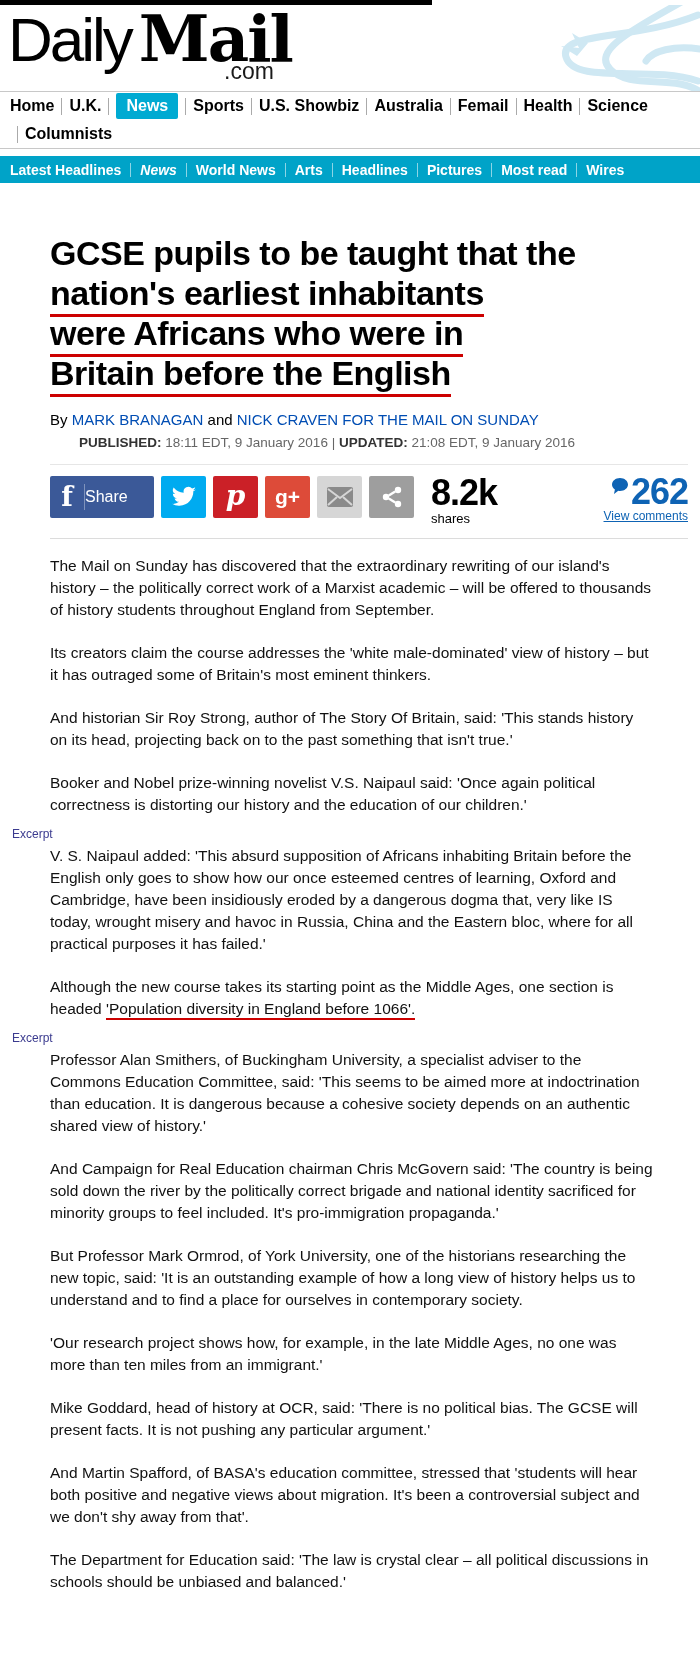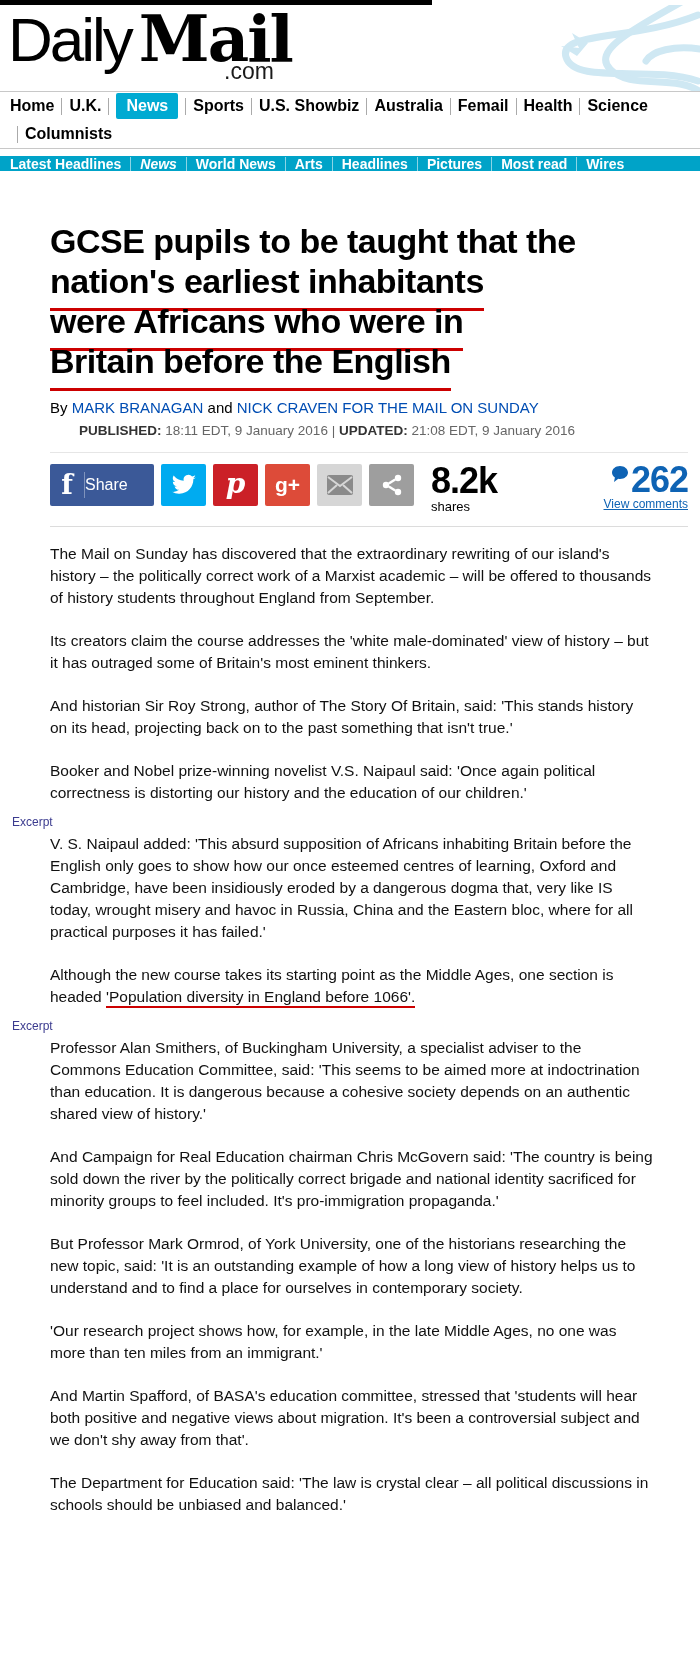--- a/index.html
+++ b/index.html
@@ -18,29 +18,29 @@
   .logo-daily{font-size:62px;font-weight:400;letter-spacing:-3px;color:#000;}
   .logo-mail{font-family:"DejaVu Serif",serif;font-weight:900;font-size:64px;letter-spacing:-2px;margin-left:8px;color:#000;}
   .logo-com{position:absolute;left:216px;top:57px;font-size:23px;color:#1a1a1a;text-align:right;}
 
   .mainnav{border-top:1px solid #c8c8c8;border-bottom:1px solid #c8c8c8;padding-left:10px;}
   .nav-row{display:flex;align-items:center;height:28px;white-space:nowrap;overflow:hidden;}
   .nav-item{font-weight:700;font-size:16px;color:#000;text-decoration:none;cursor:pointer;}
   .nav-item.active{background:var(--accent-cyan);color:#fff;padding:4px 10px;border-radius:2px;}
   .nav-sep{width:1px;height:17px;background:#aaa;margin:0 7px;flex:0 0 1px;}
 
-  .subnav{margin-top:7px;background:var(--subnav-bg);display:flex;align-items:center;height:15px;padding-left:10px;white-space:nowrap;overflow:hidden;}
+  .subnav{margin-top:7px;background:var(--subnav-bg);display:flex;align-items:center;height:27px;padding-left:10px;white-space:nowrap;overflow:hidden;}
   .subnav-item{color:#fff;font-weight:700;font-size:14px;text-decoration:none;cursor:pointer;}
   .subnav-item.italic{font-style:italic;}
   .subnav-sep{width:1px;height:14px;background:rgba(255,255,255,.55);margin:0 9px;flex:0 0 1px;}
 
   .article{padding:0 12px 0 50px;}
   h1.headline{margin:50px 0 0;font-size:34px;line-height:40px;letter-spacing:-.5px;font-weight:700;color:#000;}
   .hl-line{display:block;}
-  .hl-line .u{border-bottom:3px solid var(--underline-red);padding-bottom:8px;}
+  .hl-line .u{border-bottom:3px solid var(--underline-red);padding-bottom:2px;}
 
   .byline{margin-top:18px;font-size:15px;color:#000;}
   .byline a{color:var(--link-blue);text-decoration:none;cursor:pointer;}
   .publine{margin-top:7px;font-size:13.5px;color:#666;padding-left:29px;}
   .publine .plabel{color:#333;font-weight:700;}
 
   .social{display:flex;align-items:flex-start;margin-top:14px;padding:11px 0 12px;border-top:1px solid #e6e6e6;border-bottom:1px solid #dcdcdc;}
   .btn{height:42px;border-radius:2px;display:flex;align-items:center;justify-content:center;margin-right:7px;cursor:pointer;flex:0 0 auto;}
   .btn-fb{width:104px;background:var(--facebook);}
   .fb-f{font-family:"DejaVu Serif",serif;font-weight:700;font-size:27px;color:#fff;width:34px;text-align:center;line-height:42px;}
@@ -213,16 +213,17 @@
       <p>And historian Sir Roy Strong, author of The Story Of Britain, said: 'This stands history on its head, projecting back on to the past something that isn't true.'</p>
       <p>Booker and Nobel prize-winning novelist V.S. Naipaul said: 'Once again political correctness is distorting our history and the education of our children.'</p>
       <div class="excerpt-label">Excerpt</div>
       <p>V. S. Naipaul added: 'This absurd supposition of Africans inhabiting Britain before the English only goes to show how our once esteemed centres of learning, Oxford and Cambridge, have been insidiously eroded by a dangerous dogma that, very like IS today, wrought misery and havoc in Russia, China and the Eastern bloc, where for all practical purposes it has failed.'</p>
       <p>Although the new course takes its starting point as the Middle Ages, one section is headed <span class="red-u">'Population diversity in England before 1066'.</span></p>
       <div class="excerpt-label">Excerpt</div>
       <p>Professor Alan Smithers, of Buckingham University, a specialist adviser to the Commons Education Committee, said: 'This seems to be aimed more at indoctrination than education. It is dangerous because a cohesive society depends on an authentic shared view of history.'</p>
       <p>And Campaign for Real Education chairman Chris McGovern said: 'The country is being sold down the river by the politically correct brigade and national identity sacrificed for minority groups to feel included. It's pro-immigration propaganda.'</p>
       <p>But Professor Mark Ormrod, of York University, one of the historians researching the new topic, said: 'It is an outstanding example of how a long view of history helps us to understand and to find a place for ourselves in contemporary society.</p>
       <p>'Our research project shows how, for example, in the late Middle Ages, no one was more than ten miles from an immigrant.'</p>
+      <p>Mike Goddard, head of history at OCR, said: 'There is no political bias. The GCSE will present facts. It is not pushing any particular argument.'</p>
       <p>And Martin Spafford, of BASA's education committee, stressed that 'students will hear both positive and negative views about migration. It's been a controversial subject and we don't shy away from that'.</p>
       <p>The Department for Education said: 'The law is crystal clear – all political discussions in schools should be unbiased and balanced.'</p>
     </div>
 </article>
 
 </body></html>

